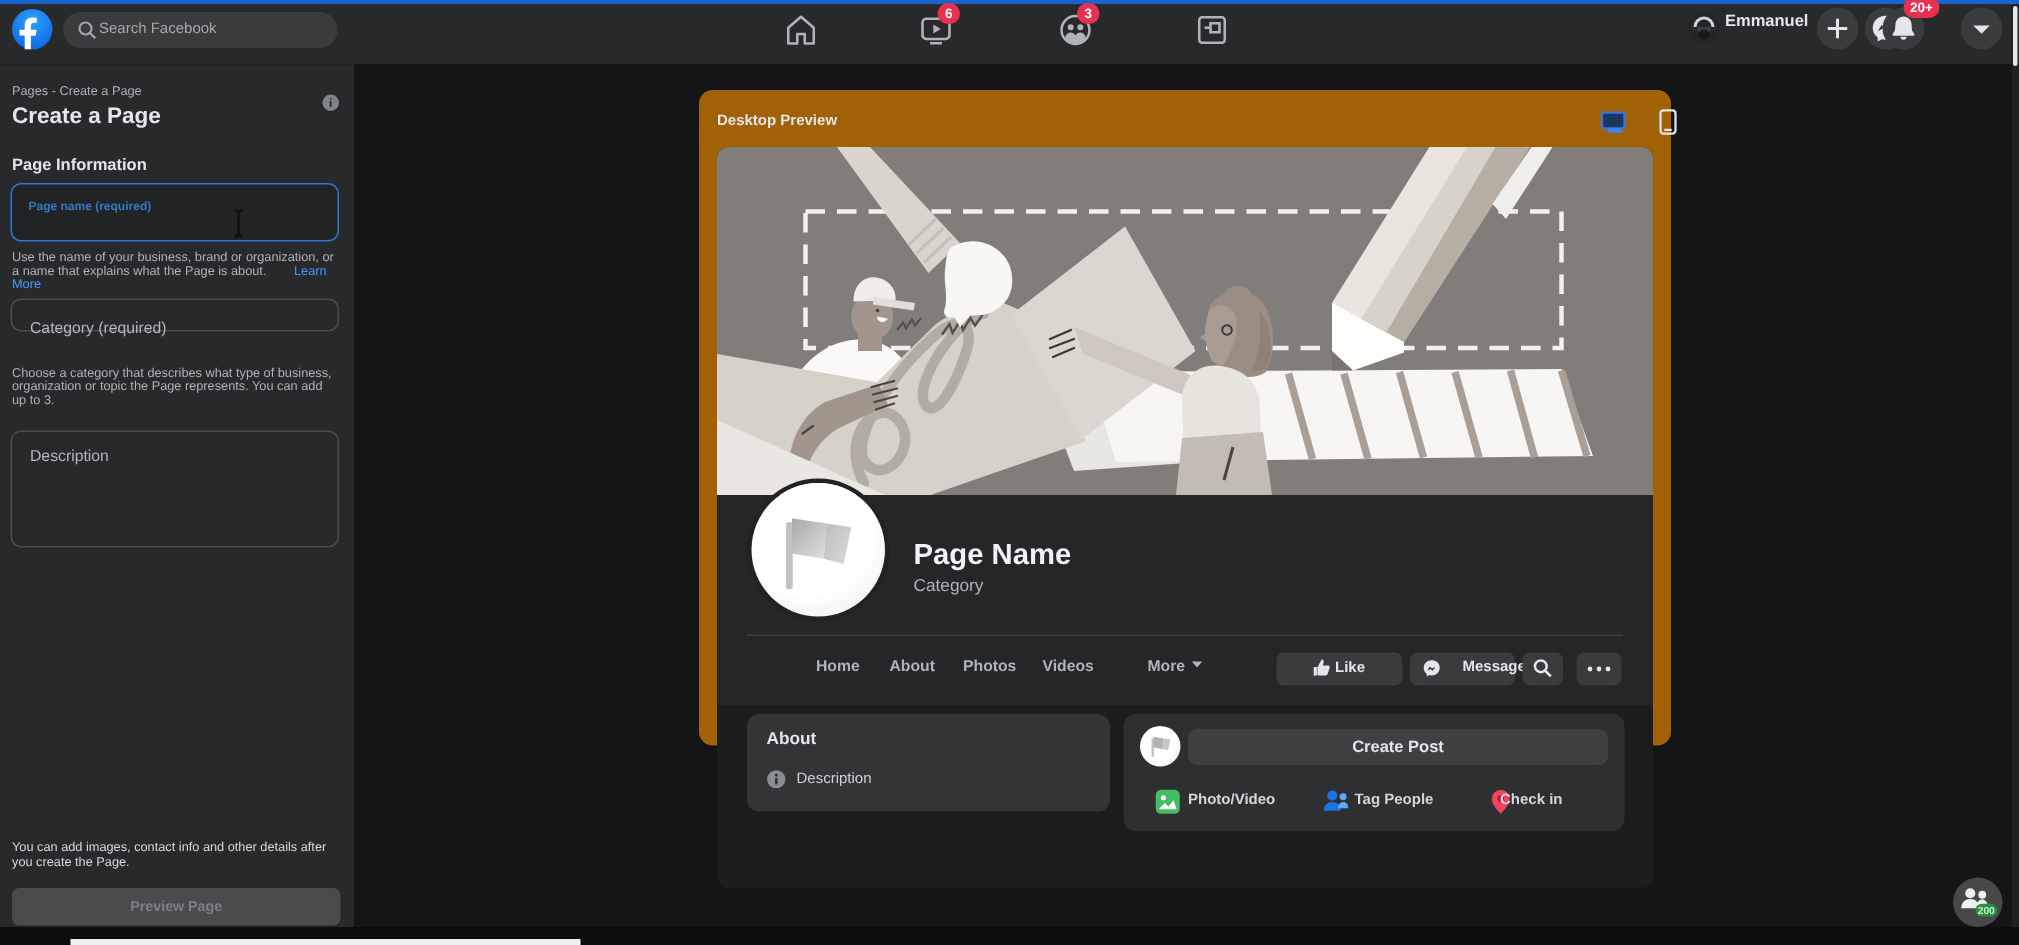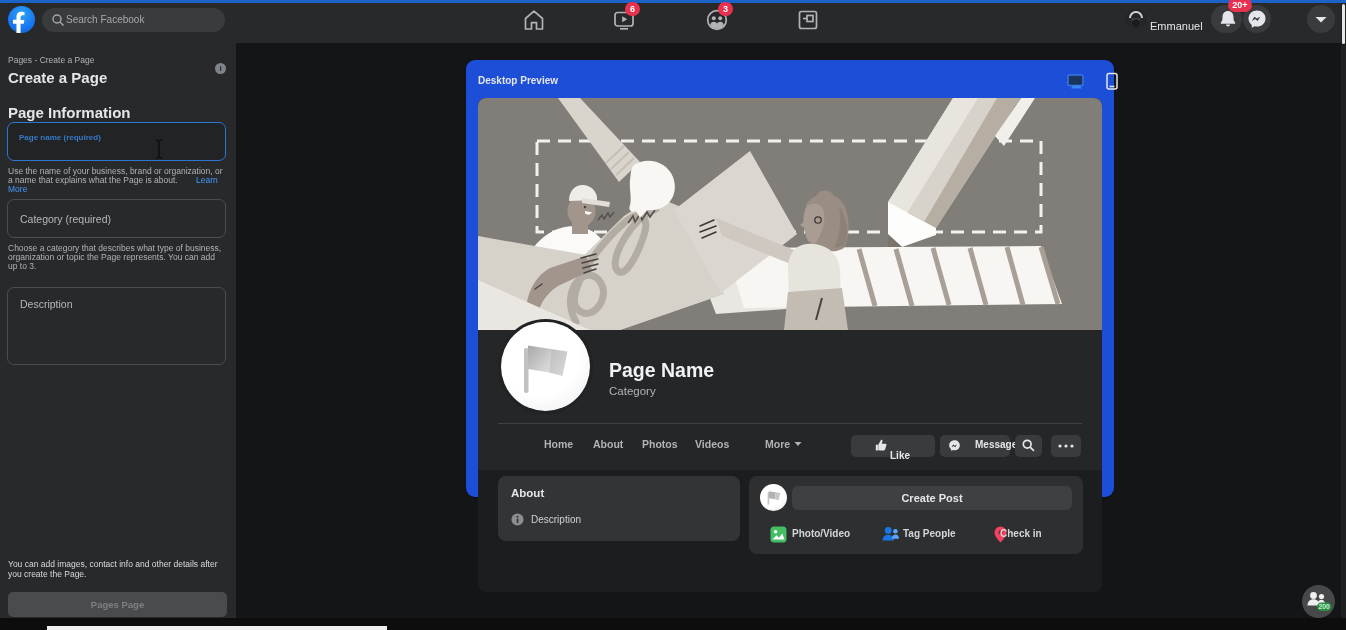--- a/index.html
+++ b/index.html
@@ -16,47 +16,47 @@
   #fblogo svg { position:absolute; left:0; top:0; }
   #searchbox { left:42px; top:8px; width:183px; height:24px; border-radius:14px; background:#3a3b3c;
     color:#a5a8ad; font-size:10px; line-height:24px; padding-left:24px; }
   #searchbox .mag { position:absolute; left:9px; top:5px; }
   .navtab { top:8px; width:24px; height:24px; }
   .navtab svg { position:absolute; left:0; top:0; }
   .badge { position:absolute; background:#e8314f; color:#fff; font-size:9px; font-weight:bold;
     border-radius:8px; height:14px; line-height:14px; text-align:center; }
   #avatarSelf { left:1126px; top:9px; width:20px; height:20px; border-radius:50%;
     background:#1b1c1d; overflow:hidden; }
-  #selfname { left:1150px; top:20px; color:#e4e6eb; font-size:11px; font-weight:normal; }
+  #selfname { left:1150px; top:8px; color:#e4e6eb; font-size:11px; font-weight:bold; }
   .circbtn { top:5px; width:28px; height:28px; border-radius:50%; background:#3a3b3c; }
   .circbtn svg { position:absolute; left:0; top:0; }
   
   #sbtrack { left:1341px; top:3px; width:5px; height:617px; background:#1f2021; }
   #sbthumb { left:1342px; top:4px; width:3px; height:40px; background:#e8e8e8; border-radius:2px; }
   
   #sidebar { left:0; top:43px; width:236px; height:577px; background:#28292a; }
   #crumb { left:8px; top:55px; color:#b0b3b8; font-size:8.5px; }
   #title { left:8px; top:69px; color:#e4e6eb; font-size:15px; font-weight:bold; }
   #infoicon { left:215px; top:63px; width:11px; height:11px; border-radius:50%; background:#7f838a;
     color:#242526; font-size:8px; font-weight:bold; text-align:center; line-height:11px; }
-  #pageinfo { left:8px; top:104px; color:#e4e6eb; font-size:15px; font-weight:bold; }
+  #pageinfo { left:8px; top:104px; color:#e4e6eb; font-size:11px; font-weight:bold; }
   #input1 { left:7px; top:122px; width:219px; height:39px; border:1px solid #2e76d2; border-radius:7px; background:#222324; }
   #input1 .lbl { position:absolute; left:11px; top:10px; color:#3779c9; font-size:8px;font-weight:bold; }
   .helper { left:8px; color:#b0b3b8; font-size:8.5px; line-height:9px; }
   .helper .lm { color:#4599ff;margin-left:16px; }
-  #input2 { left:7px; top:199px; width:219px; height:39px; border:1px solid #4b4d4f; border-radius:7px; }
+  #input2 { left:7px; top:199px; width:219px; height:22px; border:1px solid #4b4d4f; border-radius:7px; }
   #input2 .lbl { position:absolute; left:12px; top:13px; color:#b4b7bc; font-size:10.5px; }
   #input3 { left:7px; top:287px; width:219px; height:78px; border:1px solid #4b4d4f; border-radius:7px; }
   #input3 .lbl { position:absolute; left:12px; top:10px; color:#b4b7bc; font-size:10.5px; }
   #bottomnote { left:8px; top:559px; color:#d8dadf; font-size:8.5px; line-height:10px; }
   #createbtn { left:8px; top:592px; width:219px; height:25px; background:#4a4b4d; border-radius:5px;
     color:#7d8084; font-size:9.5px; font-weight:bold; text-align:center; line-height:25px; }
   
   #main { left:236px; top:43px; width:1105px; height:577px; background:#141516; }
-  #card { left:230px; top:17px; width:648px; height:437px; background:#1d4ed8; border-radius:9px;
+  #card { left:230px; top:17px; width:648px; height:437px; background:#a16207; border-radius:9px;
     box-shadow:0 1px 2px rgba(0,0,0,.3); }
   #dp { left:12px; top:15px; color:#e4e6eb; font-size:10px; font-weight:bold; }
   #previcons { left:601px; top:12px; width:55px; height:22px; }
   #preview { left:12px; top:38px; width:624px; height:494px; background:#1c1d1e; border-radius:8px; overflow:hidden; }
   #cover { left:0; top:0; width:624px; height:232px; }
   #pheader { left:0; top:232px; width:624px; height:140px; background:#252628; }
   #pavatar { left:23px; top:-8px; width:89px; height:89px; border-radius:50%;
     background:radial-gradient(circle at 42% 35%, #ffffff 55%, #e8eaed 100%);
     box-shadow:0 0 0 3px #212223; }
   #pname { left:131px; top:29px; color:#f0f2f5; font-size:19.5px; font-weight:bold; }
@@ -146,21 +146,21 @@
       <line x1="14" y1="7.5" x2="14" y2="20.5" stroke="#e4e6eb" stroke-width="2"></line>
       <line x1="7.5" y1="14" x2="20.5" y2="14" stroke="#e4e6eb" stroke-width="2"></line>
     </svg>
   </div>
   <div class="abs circbtn" style="left:1243px;">
     <svg width="28" height="28" viewBox="0 0 28 28">
       <path d="M14 5.5 c-4.8 0-8.5 3.5-8.5 8.1 0 2.6 1.2 4.8 3.2 6.3 l.1 2.8 2.7-1.5 c.8.2 1.6.3 2.5.3 4.8 0 8.5-3.5 8.5-8.1 s-3.7-7.9-8.5-7.9 z" fill="#e4e6eb"></path>
       <path d="m8.8 15.9 2.6-4.2 2.5 1.9 3.4-1.9-2.7 4.2-2.4-1.9 z" fill="#3a3b3c"></path>
     </svg>
   </div>
-  <div class="abs circbtn" style="left:1214px;">
+  <div class="abs circbtn" style="left:1255px;">
     <svg width="28" height="28" viewBox="0 0 28 28">
       <path d="M14 6 c-3.2 0-5.4 2.4-5.4 5.6 l-.3 3.7 -1.5 2.4 c-.3.5 0 1.1.6 1.1 h13.2 c.6 0 .9-.6.6-1.1 l-1.5-2.4 -.3-3.7 c0-3.2-2.2-5.6-5.4-5.6 z" fill="#e4e6eb"></path>
       <path d="M12 19.5 a2 2 0 0 0 4 0 z" fill="#e4e6eb"></path>
     </svg>
     <div class="badge" style="left:14px; top:-7px; width:24px; border-radius:9px;">20+</div>
   </div>
   <div class="abs circbtn" style="left:1307px;">
     <svg width="28" height="28" viewBox="0 0 28 28">
       <path d="M8.5 12 h11 l-5.5 5.5 z" fill="#e4e6eb"></path>
     </svg>
@@ -178,21 +178,21 @@
       <div class="lbl">Category (required)</div>
     </div>
   <div class="abs helper" style="top:244px; width:230px;">Choose a category that describes what type of business,<br>organization or topic the Page represents. You can add<br>up to 3.</div>
   <div class="abs" id="input3">
       <div class="lbl">Description</div>
     </div>
   <svg class="abs" style="left:152px; top:138px;" width="14" height="22" viewBox="0 0 14 22">
     <path d="M4 2 c2 0 2.6 1 3 2 .4-1 1-2 3-2 M4 20 c2 0 2.6-1 3-2 .4 1 1 2 3 2 M7 4 v14" fill="none" stroke="#111213" stroke-width="1.8"></path>
   </svg>
   <div class="abs" id="bottomnote">You can add images, contact info and other details after<br>you create the Page.</div>
-  <div class="abs" id="createbtn">Pages Page</div>
+  <div class="abs" id="createbtn">Preview Page</div>
 
   <div class="abs" id="main">
     <div class="abs" id="card">
       <div class="abs" id="dp">Desktop Preview</div>
       <div class="abs" id="previcons">
         <svg width="55" height="22" viewBox="0 0 55 22">
           <rect x="1" y="3" width="15" height="10.5" rx="1.5" fill="#1b355c" stroke="#3578e5" stroke-width="1.5"></rect>
           <path d="M4 16.5 h11 l-2 -3 h-7 z" fill="#3a86f4"></path>
           <rect x="40" y="1.5" width="10" height="15.5" rx="2" fill="none" stroke="#e4e6eb" stroke-width="1.5"></rect>
           <line x1="42.5" y1="14.5" x2="47.5" y2="14.5" stroke="#e4e6eb" stroke-width="1.5"></line>
@@ -304,21 +304,21 @@
           <div class="abs ptab" style="left:81px;">About</div>
           <div class="abs ptab" style="left:130px;">Photos</div>
           <div class="abs ptab" style="left:183px;">Videos</div>
           <div class="abs ptab" style="left:234px;margin-left:19px;">More <svg width="8" height="8" viewBox="0 0 8 8" style="margin-left:1px;">
                 <path d="M0.5 2 h7 l-3.5 4 z" fill="#b0b3b8"></path>
               </svg></div>
           <div class="abs pbtn" style="left:373px; width:84px;">
             <svg width="13" height="13" viewBox="0 0 16 16" style="position:absolute;left:24px;top:4px;">
               <path d="M1 7 h2.6 v7 H1 z M4 13.5 V7.2 L7.3 1.2 c.3-.6 1.9-.4 1.9 1 0 1-.6 2.8-.9 3.6 h4.6 c.9 0 1.5.8 1.2 1.7 l-1.7 5.3 c-.3.8-.9 1.2-1.7 1.2 H5.5 z" fill="#e4e6eb"></path>
             </svg>
-            <span style="position:absolute;left:39px;top:15px;">Like</span>
+            <span style="position:absolute;left:39px;top:5px;">Like</span>
             </div>
           <div class="abs pbtn" style="left:462px; width:70px;">
             <svg width="13" height="13" viewBox="0 0 28 28" style="position:absolute;left:8px;top:4px;">
               <path d="M14 2.5 c-6.5 0-11.5 4.7-11.5 11 0 3.5 1.6 6.5 4.3 8.5 l.1 3.8 3.6-2 c1.1.3 2.2.5 3.5.5 6.5 0 11.5-4.7 11.5-11 S20.5 2.5 14 2.5 z" fill="#e4e6eb"></path>
               <path d="m7.5 17.5 3.6-5.8 3.4 2.6 4.7-2.6 -3.7 5.8 -3.3-2.6 z" fill="#2d2f30"></path>
             </svg>
             <span style="position:absolute;left:23px;top:4px;padding-left:12px;">Message</span>
             </div>
           <div class="abs pbtn" style="left:537px; width:27px;">
             <svg width="13" height="13" viewBox="0 0 14 14" style="position:absolute;left:7px;top:4px;">

